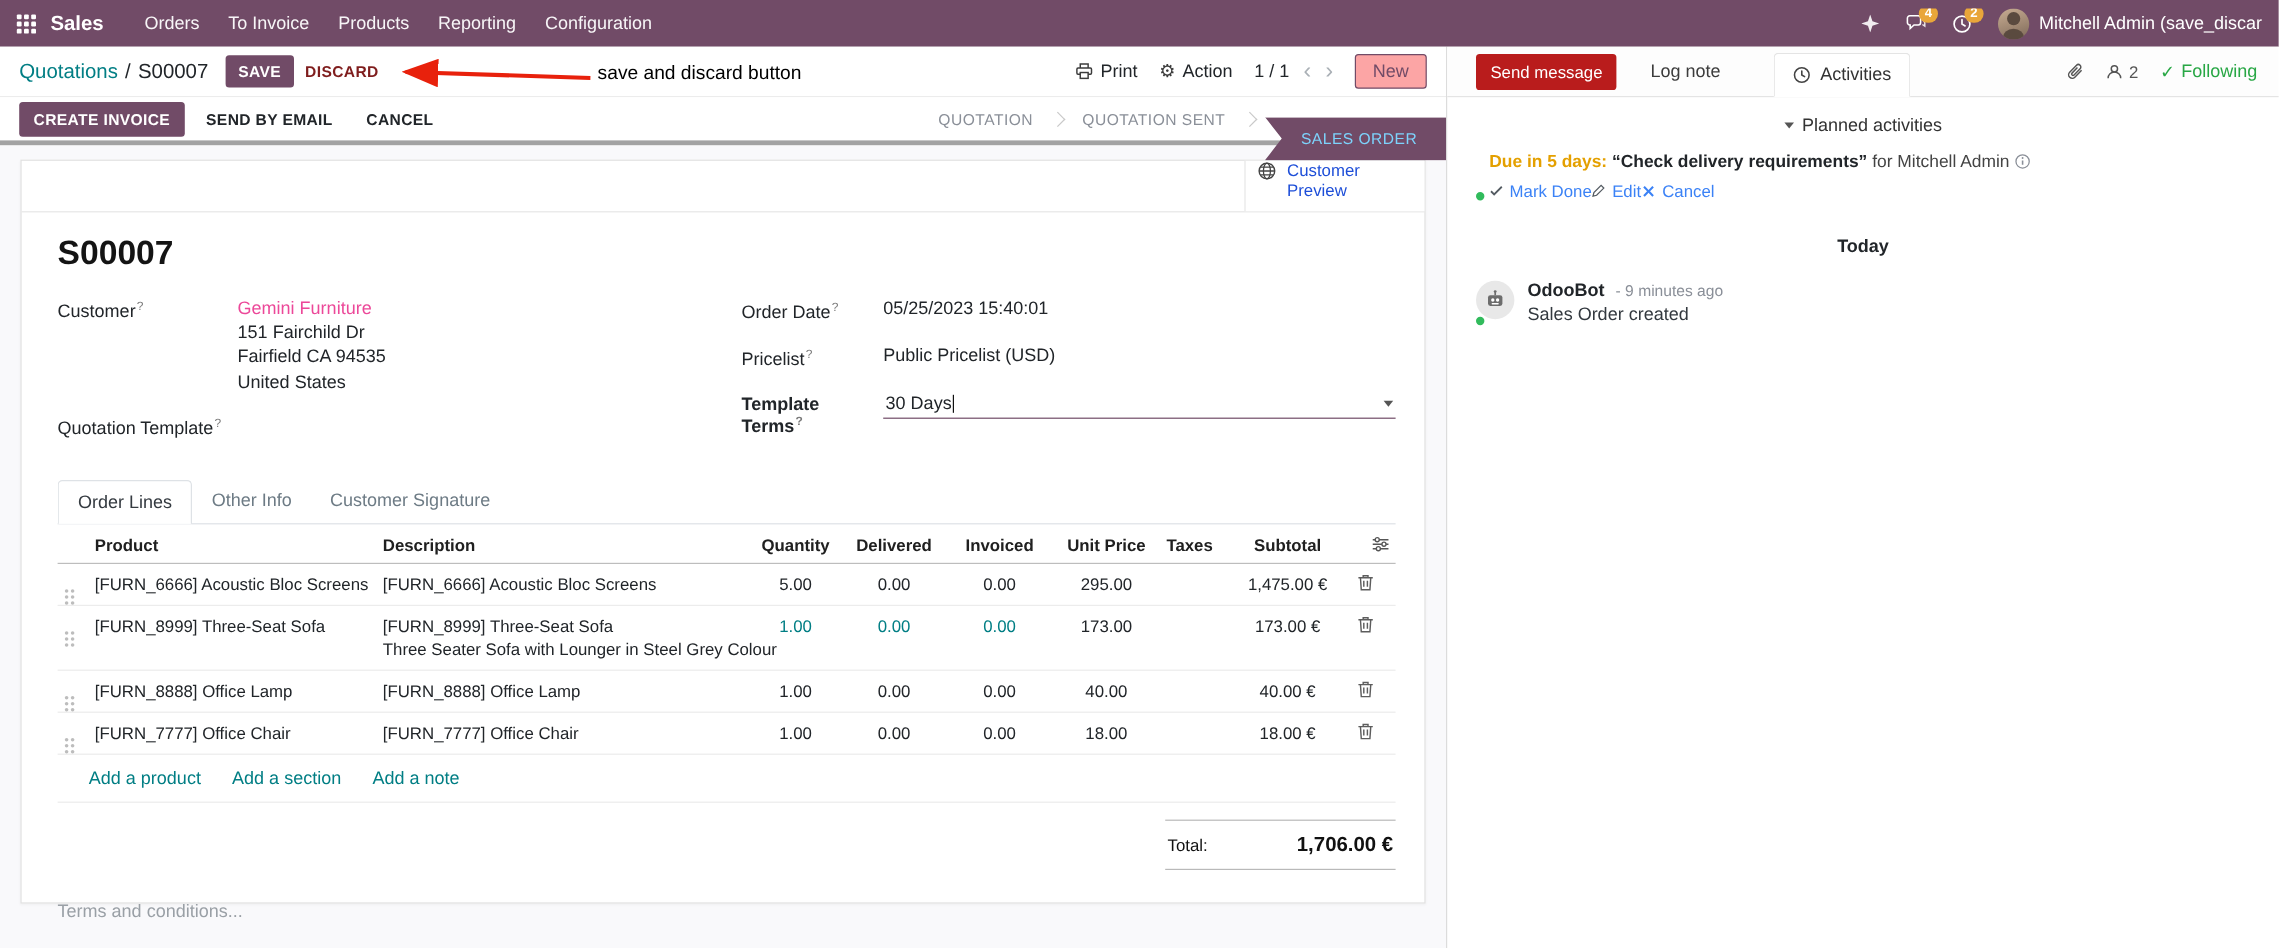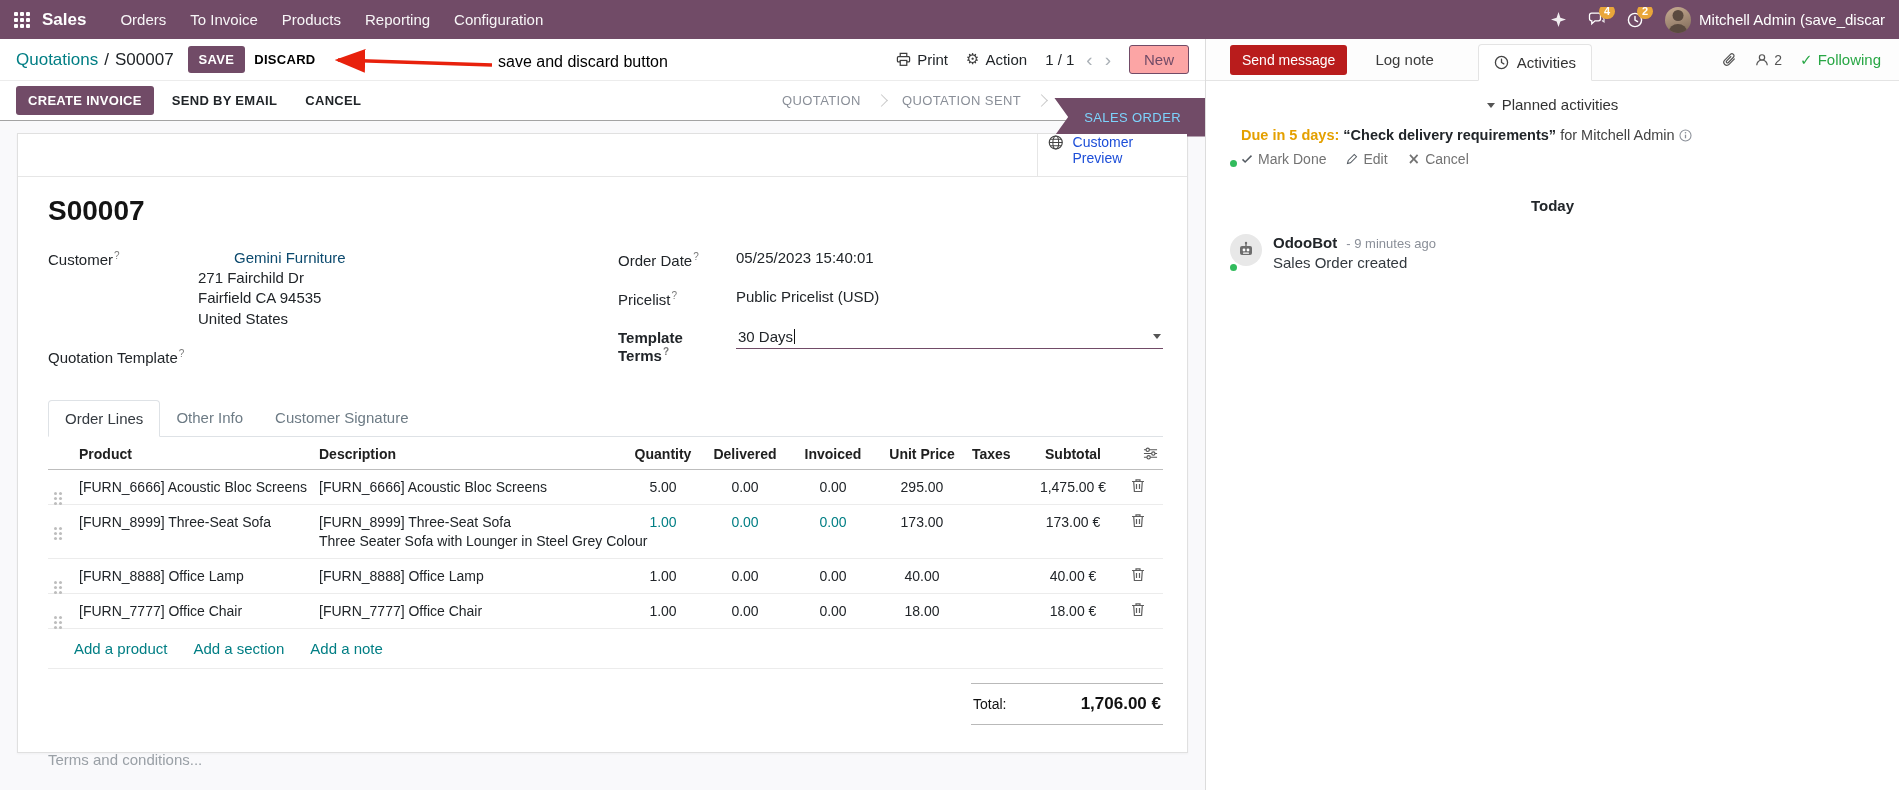--- a/index.html
+++ b/index.html
@@ -25,33 +25,33 @@
   .main-row { display:flex; height:751px; }
   .left-pane { width:1205px; flex:none; background:#f9f9fb; position:relative; display:flex; flex-direction:column; }
   .chatter { flex:1; background:#fff; border-left:1px solid #dcdcdc; display:flex; flex-direction:column; }
 
   
   .control-bar { height:42px; background:#fff; display:flex; align-items:center; padding:0 16px; border-bottom:1px solid #ececec; }
   .crumb-link { color:#017e84; font-size:17px; cursor:pointer; text-decoration:none; }
   .crumb-sep, .crumb-cur { font-size:17px; color:#212529; margin-left:6px; }
   .btn { border:none; cursor:pointer; font-family:inherit; border-radius:3px; }
   .btn-save { background:#714B67; color:#fff; font-size:13px; font-weight:700; padding:6px 11px; letter-spacing:.3px; margin-left:14px; }
-  .btn-discard { background:transparent; color:#000000; font-size:13px; font-weight:600; padding:6px 9px; letter-spacing:.3px; }
+  .btn-discard { background:transparent; color:#7f1d1d; font-size:13px; font-weight:600; padding:6px 9px; letter-spacing:.3px; }
   .cb-right { margin-left:auto; display:flex; align-items:center; gap:18px; }
   .tool-btn { display:flex; align-items:center; gap:6px; font-size:15px; color:#212529; cursor:pointer; background:none; border:none; font-family:inherit; }
   .pager { display:flex; align-items:center; gap:12px; font-size:15px; color:#212529; }
   .pager .chev { color:#aab0b6; font-size:19px; cursor:pointer; line-height:1; }
   .btn-new { background:#fca5a5; border:1px solid #714B67; color:#714B67; font-size:15px; padding:5px 14px; }
 
   
   .annotation-layer { position:absolute; left:0; top:0; width:720px; height:50px; pointer-events:none; z-index:30; }
   .annotation-text { position:absolute; left:498px; top:14px; font-size:16px; color:#000; z-index:30; pointer-events:none; }
 
   
-  .status-bar { height:40px; background:#fff; border-bottom:1px solid #a3a3a3; display:flex; align-items:center; padding-left:16px; }
+  .status-bar { height:40px; background:#fff; border-bottom:4px solid #a3a3a3; display:flex; align-items:center; padding-left:16px; }
   .btn-primary-sm { background:#714B67; color:#fff; font-size:13px; font-weight:600; letter-spacing:.3px; padding:7px 12px; }
   .btn-flat-sm { background:transparent; color:#212529; font-size:13px; font-weight:600; letter-spacing:.3px; padding:7px 10px; margin-left:8px; }
   .steps { margin-left:auto; height:100%; display:flex; align-items:center; }
   .step { color:#8a8f98; font-size:13px; letter-spacing:.4px; padding:0 16px; cursor:pointer; }
   .step-sep { width:9px; height:9px; border-top:1px solid #c9c9c9; border-right:1px solid #c9c9c9; transform:rotate(45deg); flex:none; }
   .step-active { height:100%; background:#714B67; color:#7dd3fc; font-size:13px; letter-spacing:.4px; display:flex; align-items:center; padding:0 24px 0 30px; margin-left:8px; clip-path:polygon(0 0,100% 0,100% 100%,0 100%,14px 50%); cursor:pointer;margin-top:33px; }
 
   
   .sheet-area { flex:1; }
   .sheet { width:1171px; height:620px; margin:12px 17px 0; background:#fff; border:1px solid #e0e0e0; box-shadow:0 1px 2px rgba(0,0,0,.04); }
@@ -61,21 +61,21 @@
   .doc-title { font-size:28px; font-weight:600; color:#141414; margin-bottom:22px; }
   .fields-row { display:flex; }
   .fields-left { flex:1; }
   .fields-right { width:545px; flex:none; }
   .f-label { color:#212529; font-size:15px; }
   .f-label sup { color:#7a7a7a; font-size:10px; margin-left:1px; }
   .frow { display:flex; margin-bottom:8px; }
   .fields-left .frow .f-label { width:150px; flex:none; padding-top:1px; }
   .fields-right .frow { align-items:flex-start; min-height:31px; }
   .fields-right .frow .f-label { width:118px; flex:none; padding-top:2px; }
-  .link { color:#0c4a6e; cursor:pointer; text-decoration:none;margin-left:36px; }
+  .link { color:#ec4899; cursor:pointer; text-decoration:none; }
   .addr { line-height:1.35; margin-top:2px; }
   .qt-row { margin-top:18px; }
   .pt-label { font-weight:700; }
   .pt-value { flex:1; border-bottom:1px solid #714B67; display:flex; align-items:center; padding:1px 2px 3px; position:relative; }
   .caret-cursor { display:inline-block; width:1px; height:15px; background:#111; margin-left:1px; animation:blink 1.1s steps(2) infinite; }
   @keyframes blink { 50% { opacity:0; } }
   .dd-caret { margin-left:auto; width:0; height:0; border-left:4px solid transparent; border-right:4px solid transparent; border-top:5px solid #555; cursor:pointer; }
 
   
   .tabs { display:flex; margin-top:26px; border-bottom:1px solid #dee2e6; padding-left:0; }
@@ -115,21 +115,21 @@
   .planned-head { text-align:center; padding:15px 0 10px; color:#333; font-size:15px; cursor:pointer; }
   .caret-down { display:inline-block; width:0; height:0; border-left:4px solid transparent; border-right:4px solid transparent; border-top:5px solid #555; margin-right:7px; vertical-align:2px; }
   .activity-item { display:flex; gap:11px; padding:2px 18px 0 24px; }
   .avatar-lg { width:32px; height:32px; border-radius:50%; background:linear-gradient(160deg,#c9ad93,#7d6958); position:relative; overflow:hidden; flex:none; }
   .badge-dot { position:absolute; width:11px; height:11px; border-radius:50%; background:#31bb5c; border:2px solid #fff; bottom:-2px; left:-2px; z-index:2; }
   .av-wrap { position:relative; flex:none; }
   .act-line1 { font-size:14.5px; line-height:1.45; }
   .due { color:#e4a000; font-weight:700; }
   .summary { font-weight:700; color:#212529; }
   .assignee { color:#444; }
-  .act-actions { display:flex; gap:20px; margin-top:5px; color:#737373; font-size:14px; }
+  .act-actions { display:flex; margin-top:5px; color:#3b82f6; font-size:14px; }
   .act-actions span { display:flex; align-items:center; gap:5px; cursor:pointer; }
   .x-ico { font-weight:700; font-size:15px; line-height:1; }
   .day-sep { text-align:center; font-weight:700; font-size:15px; color:#212529; margin:30px 0 20px; }
   .message-item { display:flex; gap:11px; padding:0 18px 0 24px; }
   .bot-avatar { width:32px; height:32px; border-radius:50%; background:#e8e8e8; display:flex; align-items:center; justify-content:center; flex:none; }
   .msg-head { font-size:15px; }
   .msg-author { font-weight:700; color:#212529; }
   .msg-time { color:#8a8f98; font-size:13px; margin-left:5px; }
   .msg-body { font-size:15px; color:#33393f; margin-top:3px; }
 
@@ -254,21 +254,21 @@
         <div class="sheet-body">
           <h1 class="doc-title">S00007</h1>
 
           <div class="fields-row">
             <div class="fields-left">
               <div class="frow">
                 <span class="f-label"><span>Customer</span><sup>?</sup></span>
                 <div>
                   <a class="link">Gemini Furniture</a>
                   <div class="addr">
-                    <div>271 Fairchild Dr</div>
+                    <div>151 Fairchild Dr</div>
                     <div>Fairfield CA 94535</div>
                     <div>United States</div>
                   </div>
                 </div>
               </div>
               <div class="frow qt-row">
                 <span class="f-label"><span>Quotation Template</span><sup>?</sup></span>
                 <span></span>
               </div>
             </div>

